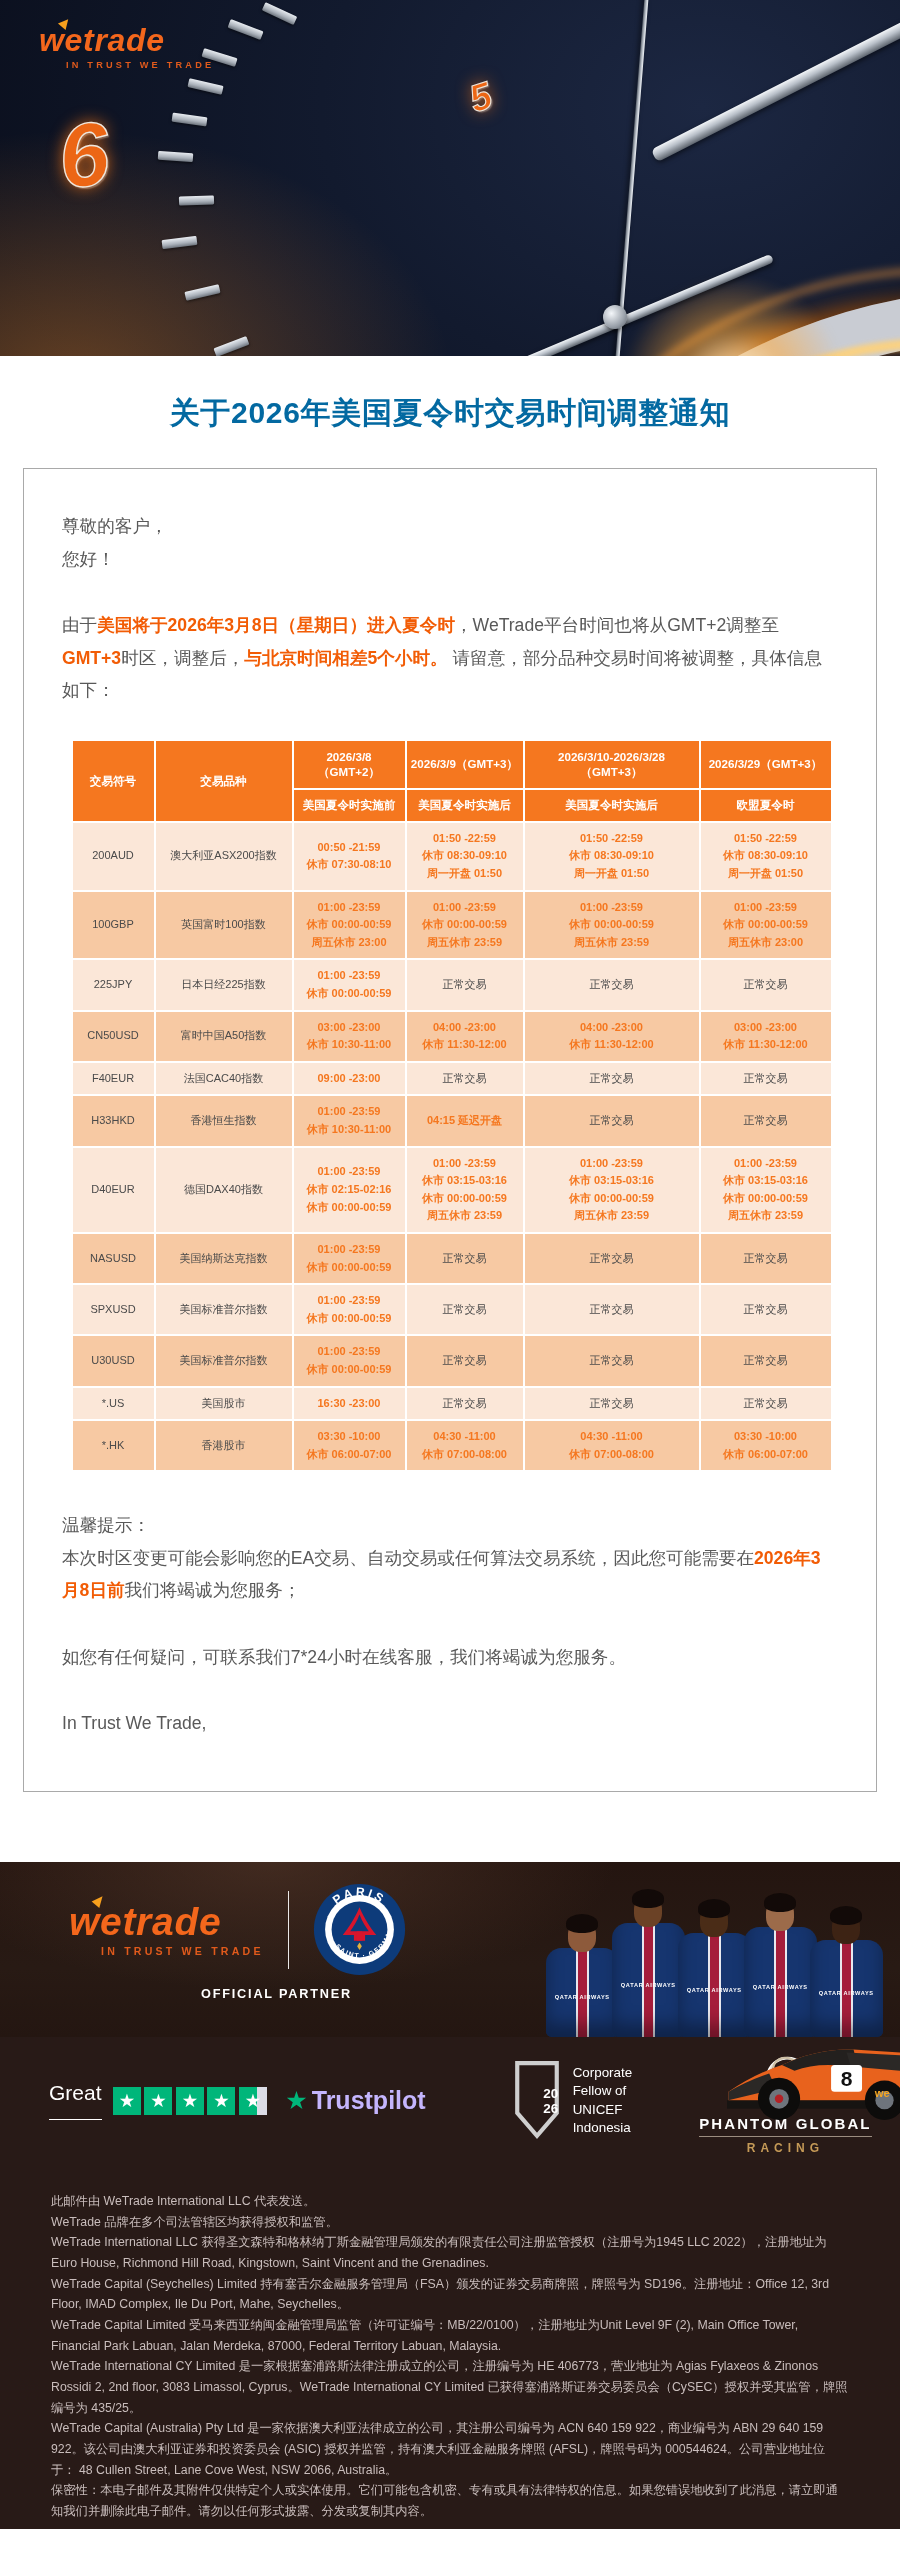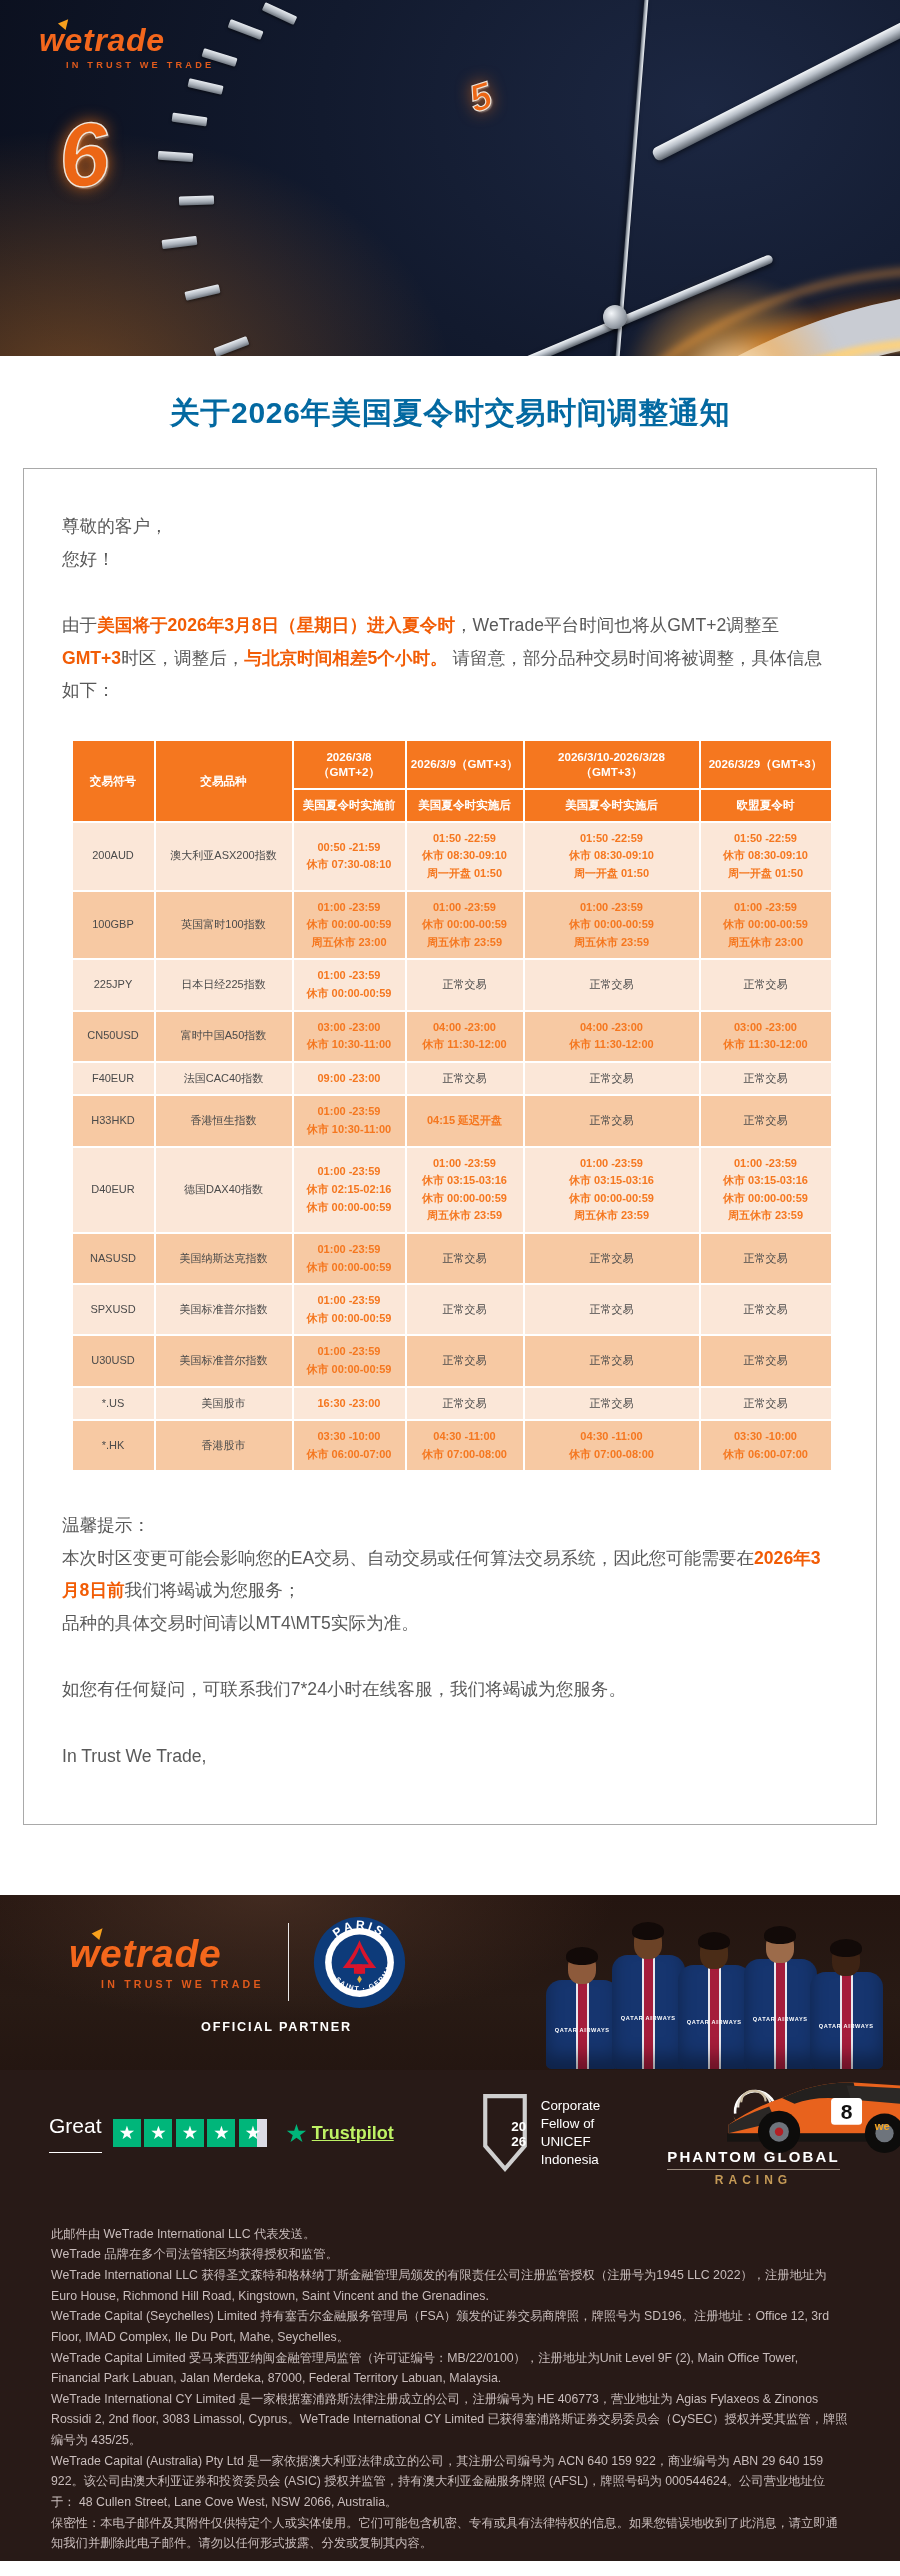--- a/index.html
+++ b/index.html
@@ -87,21 +87,21 @@
 
   .badges-row { position:relative; height:127px; display:flex; align-items:center; }
   .trust-block { display:flex; align-items:center; gap:11.3px; margin-left:49px; }
   .trust-great { font-size:21px; color:#fff; border-bottom:1.4px solid #fff; padding-bottom:14px; }
   .tp-stars { display:flex; gap:3.5px; }
   .tp-star { width:28px; height:28px; background:#00b67a; display:flex; align-items:center; justify-content:center;
     color:#fff; font-size:18.3px; }
   .tp-star.half { background:linear-gradient(90deg,#00b67a 64%, #dcdce6 64%); }
   .tp-brand { display:flex; align-items:center; gap:4.2px; margin-left:7px; }
   .tp-brand .star { color:#00b67a; font-size:25px; line-height:1; }
-  .tp-brand .word { color:#bef264; font-size:18px; font-weight:600;text-decoration:underline; }
+  .tp-brand .word { color:#c4b5fd; font-size:25px; font-weight:600; }
   .unicef-block { display:flex; align-items:center; gap:10px; margin-left:85px; }
   .unicef-text { font-size:13.4px; line-height:1.35; color:#fff; }
   .phantom-block { margin-left:67px; text-align:center; }
   .phantom-line1 { font-size:15px; font-weight:700; letter-spacing:2.1px; color:#fff; border-bottom:0.7px solid #9c8d80; padding-bottom:4.2px; }
   .phantom-line2 { margin-top:3.5px; font-size:12px; font-weight:700; letter-spacing:5px; color:#c59a57; }
   .race-car { position:absolute; right:0; top:-12.7px; }
 
   .legal { padding:27px 51px 7px 51px; font-size:12.3px; line-height:1.68; color:#c9bdbc; }
   .legal p { margin:0; }
 </style>
@@ -405,21 +405,20 @@
             <div>03:30 -10:00</div>
             <div>休市 06:00-07:00</div>
           </td>
         </tr>
       </tbody>
   </table>
 
   <div class="letter-text" style="margin-top:37px;">
     <p>温馨提示：</p>
     <p><span>本次时区变更可能会影响您的EA交易、自动交易或任何算法交易系统，因此您可能需要在</span><span class="hl">2026年3月8日前</span><span>我们将竭诚为您服务；</span></p>
-    <p>品种的具体交易时间请以MT4\MT5实际为准。</p>
     <div class="letter-gap"></div>
     <p>如您有任何疑问，可联系我们7*24小时在线客服，我们将竭诚为您服务。</p>
     <div class="letter-gap"></div>
     <p>In Trust We Trade,</p>
   </div>
 </div>
 
 <div class="footer">
 
   <div class="psg-section">

